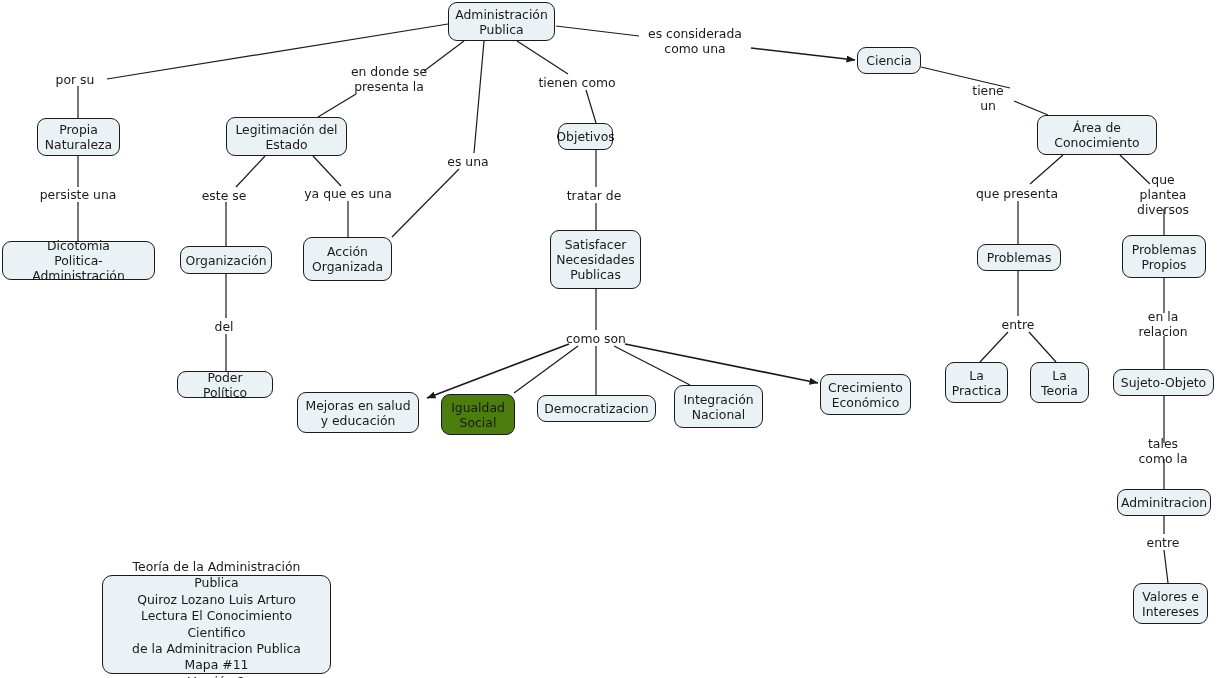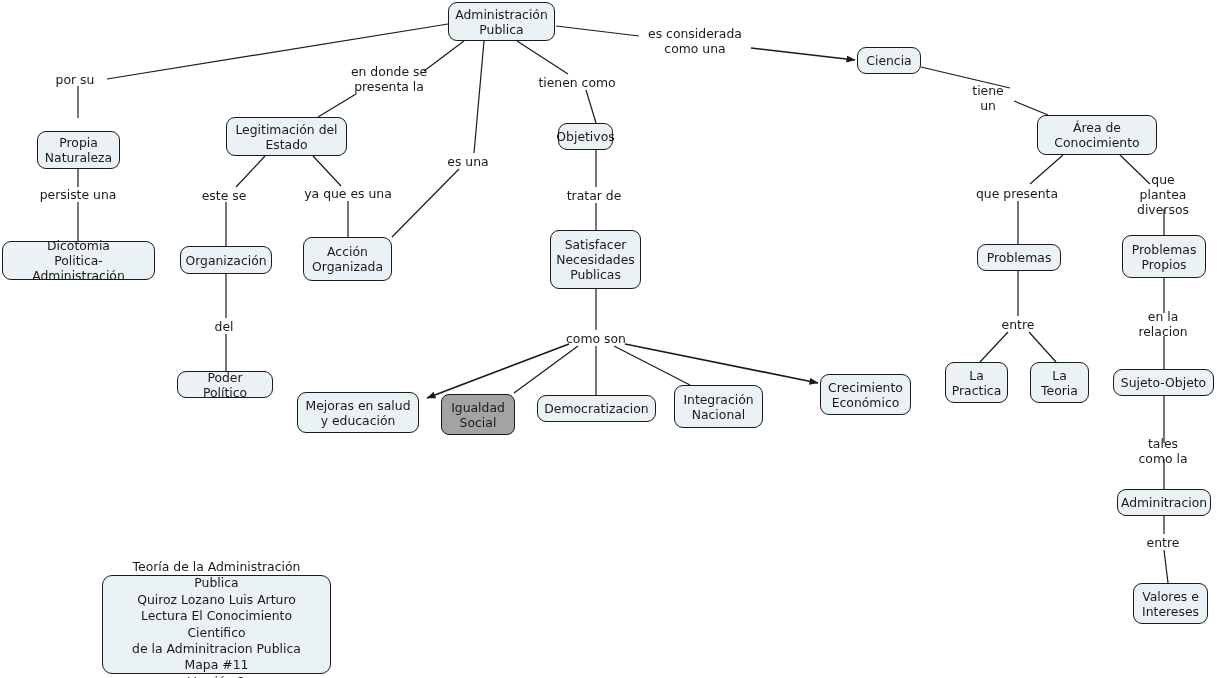--- a/index.html
+++ b/index.html
@@ -124,37 +124,37 @@
         <polyline points="1164,396 1164,443" fill="none" stroke="#1a1a1a" stroke-width="1.2"></polyline>
         <polyline points="1164,459 1164,489" fill="none" stroke="#1a1a1a" stroke-width="1.2"></polyline>
         <polyline points="1164,516 1164,534" fill="none" stroke="#1a1a1a" stroke-width="1.2"></polyline>
         <polyline points="1164,550 1168,583" fill="none" stroke="#1a1a1a" stroke-width="1.2"></polyline>
       </g>
   </svg>
 
   <div id="nodes-group">
       <div class="node" style="left: 448px; top: 2px; width: 107px; height: 39px; background: rgb(234, 242, 245); border-color: rgb(26, 26, 26);">Administración
 Publica</div>
-      <div class="node" style="left: 37px; top: 118px; width: 83px; height: 38px; background: rgb(234, 242, 245); border-color: rgb(26, 26, 26); margin-top: 13px;">Propia
+      <div class="node" style="left: 37px; top: 118px; width: 83px; height: 38px; background: rgb(234, 242, 245); border-color: rgb(26, 26, 26);">Propia
 Naturaleza</div>
       <div class="node" style="left: 2px; top: 241px; width: 153px; height: 39px; background: rgb(234, 242, 245); border-color: rgb(26, 26, 26);">Dicotomia
 Politica-Administración</div>
       <div class="node" style="left: 226px; top: 117px; width: 121px; height: 39px; background: rgb(234, 242, 245); border-color: rgb(26, 26, 26);">Legitimación del
 Estado</div>
       <div class="node" style="left: 180px; top: 246px; width: 92px; height: 28px; background: rgb(234, 242, 245); border-color: rgb(26, 26, 26);">Organización</div>
       <div class="node" style="left: 177px; top: 371px; width: 96px; height: 27px; background: rgb(234, 242, 245); border-color: rgb(26, 26, 26);">Poder Político</div>
       <div class="node" style="left: 303px; top: 237px; width: 89px; height: 44px; background: rgb(234, 242, 245); border-color: rgb(26, 26, 26);">Acción
 Organizada</div>
       <div class="node" style="left: 558px; top: 123px; width: 55px; height: 27px; background: rgb(234, 242, 245); border-color: rgb(26, 26, 26);">Objetivos</div>
       <div class="node" style="left: 550px; top: 230px; width: 91px; height: 59px; background: rgb(234, 242, 245); border-color: rgb(26, 26, 26);">Satisfacer
 Necesidades
 Publicas</div>
       <div class="node" style="left: 297px; top: 392px; width: 122px; height: 41px; background: rgb(234, 242, 245); border-color: rgb(26, 26, 26);">Mejoras en salud
 y educación</div>
-      <div class="node" style="left: 441px; top: 394px; width: 74px; height: 41px; background: #a3a3a3; border-color: rgb(26, 26, 26); border-radius: 8px;">Igualdad
+      <div class="node" style="left: 441px; top: 394px; width: 74px; height: 41px; background: #4d7c0f; border-color: rgb(26, 26, 26);">Igualdad
 Social</div>
       <div class="node" style="left: 537px; top: 395px; width: 119px; height: 27px; background: rgb(234, 242, 245); border-color: rgb(26, 26, 26);">Democratizacion</div>
       <div class="node" style="left: 674px; top: 385px; width: 89px; height: 43px; background: rgb(234, 242, 245); border-color: rgb(26, 26, 26);">Integración
 Nacional</div>
       <div class="node" style="left: 820px; top: 374px; width: 91px; height: 41px; background: rgb(234, 242, 245); border-color: rgb(26, 26, 26);">Crecimiento
 Económico</div>
       <div class="node" style="left: 857px; top: 47px; width: 64px; height: 27px; background: rgb(234, 242, 245); border-color: rgb(26, 26, 26);">Ciencia</div>
       <div class="node" style="left: 1037px; top: 115px; width: 120px; height: 40px; background: rgb(234, 242, 245); border-color: rgb(26, 26, 26);">Área de
 Conocimiento</div>
       <div class="node" style="left: 977px; top: 244px; width: 84px; height: 27px; background: rgb(234, 242, 245); border-color: rgb(26, 26, 26);">Problemas</div>

